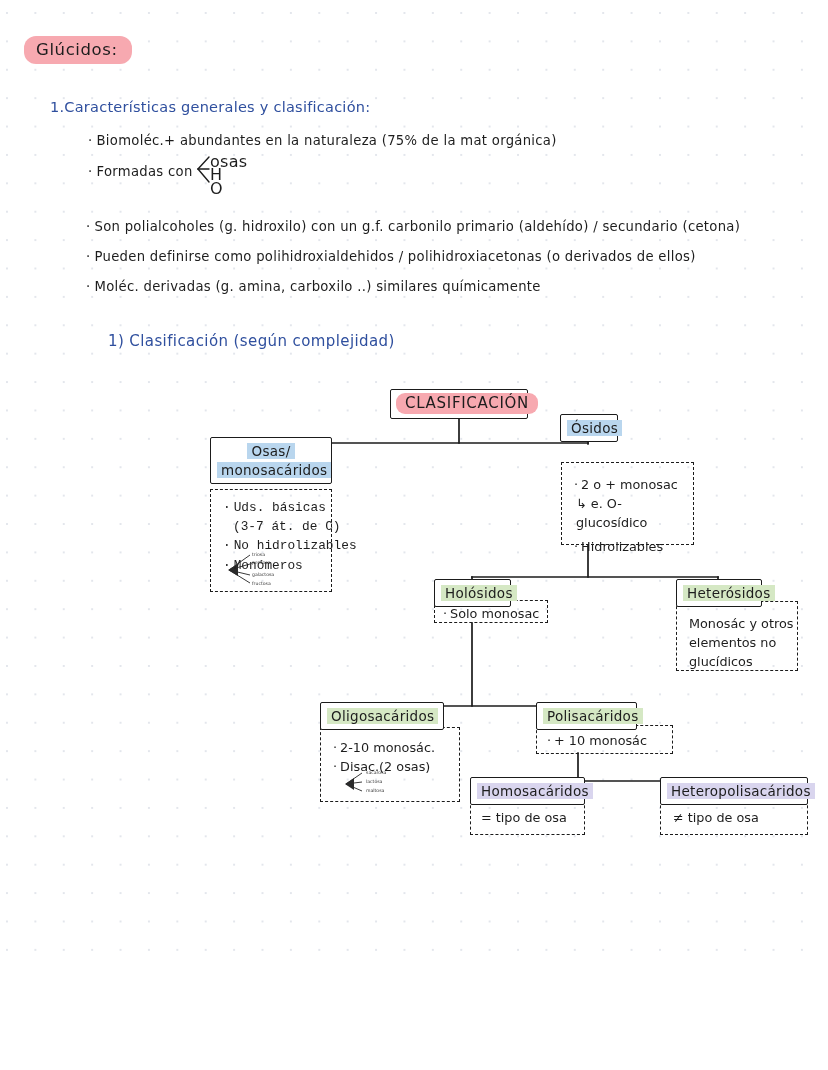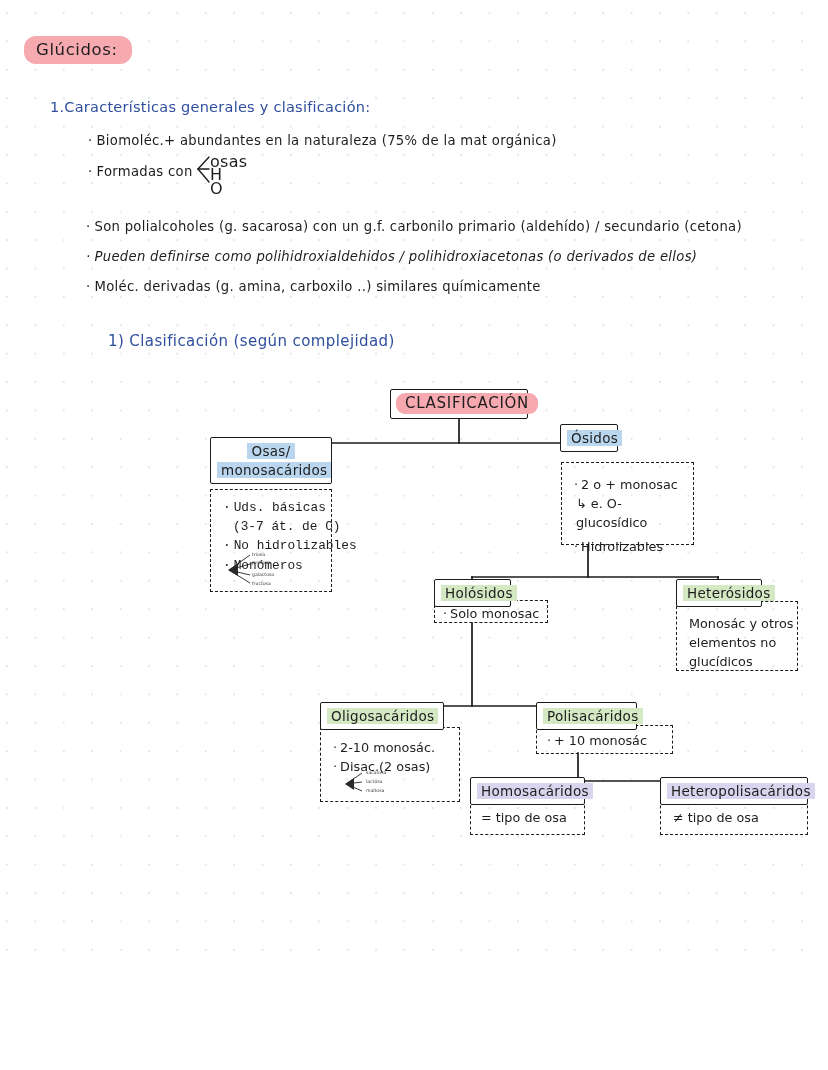--- a/index.html
+++ b/index.html
@@ -195,23 +195,23 @@
     <svg width="34" height="36" viewBox="0 0 34 36">
       <path d="M2,17 L13,5" stroke="#1d1d1d" stroke-width="1.4" fill="none" stroke-linecap="round"></path>
       <path d="M2,17 L13,17" stroke="#1d1d1d" stroke-width="1.4" fill="none" stroke-linecap="round"></path>
       <path d="M2,17 L13,30" stroke="#1d1d1d" stroke-width="1.4" fill="none" stroke-linecap="round"></path>
     </svg>
   </div>
   <div class="hw cho" style="left:210px; top:152px;">osas</div>
   <div class="hw cho" style="left:210px; top:165px;"><span>H</span></div>
   <div class="hw cho" style="left:210px; top:179px;"><span>O</span></div>
 
-  <div class="hw bullet-line bullet-dot" style="left:86px; top:219px;">Son polialcoholes (g. sacarosa) con un g.f. carbonilo primario (aldehído) / secundario (cetona)</div>
-
-  <div class="hw bullet-line bullet-dot" style="left:86px; top:249px;font-style:italic;">Pueden definirse como polihidroxialdehidos / polihidroxiacetonas (o derivados de ellos)</div>
+  <div class="hw bullet-line bullet-dot" style="left:86px; top:219px;">Son polialcoholes (g. hidroxilo) con un g.f. carbonilo primario (aldehído) / secundario (cetona)</div>
+
+  <div class="hw bullet-line bullet-dot" style="left:86px; top:249px;">Pueden definirse como polihidroxialdehidos / polihidroxiacetonas (o derivados de ellos)</div>
 
   <div class="hw bullet-line bullet-dot" style="left:86px; top:279px;">Moléc. derivadas (g. amina, carboxilo ..) similares químicamente</div>
 
   <div class="hw ink-blue" id="subsection-heading">1) Clasificación (según complejidad)</div>
 
   <div id="diagram">
 
     <svg id="connectors" viewBox="0 0 828 1070">
       <g stroke="#1b1b1b" stroke-width="1.7" fill="none" stroke-linecap="square">
 
@@ -270,21 +270,21 @@
         <path d="M3,19 L24,24"></path>
           <path d="M3,19 L24,32"></path>
       </g>
       <path d="M2,19 L12,13 L12,25 Z" fill="#2a2a2a"></path>
     </svg>
     <div class="micro" style="left:252px; top:552px;">triosa</div>
     <div class="micro" style="left:252px; top:560px;">pentosa</div>
     <div class="micro" style="left:252px; top:572px;">galactosa</div>
     <div class="micro" style="left:252px; top:581px;">fructosa</div>
 
-    <div class="node" id="node-osidos" style="left:560px; top:424px; width:58px;">
+    <div class="node" id="node-osidos" style="left:560px; top:414px; width:58px;">
       <div class="node-head">
         <span class="hl hl-blue">Ósidos</span>
       </div>
     </div>
     <div class="node-body" style="left:561px; top:462px; width:133px; height:83px; padding-top:12px;">
       <div class="b">2 o + monosac</div>
       <div class="nb" style="white-space:normal; padding-left:2px;">↳ e. O-glucosídico</div>
       <div class="b" style="margin-top:4px;">Hidrolizables</div>
     </div>
 

